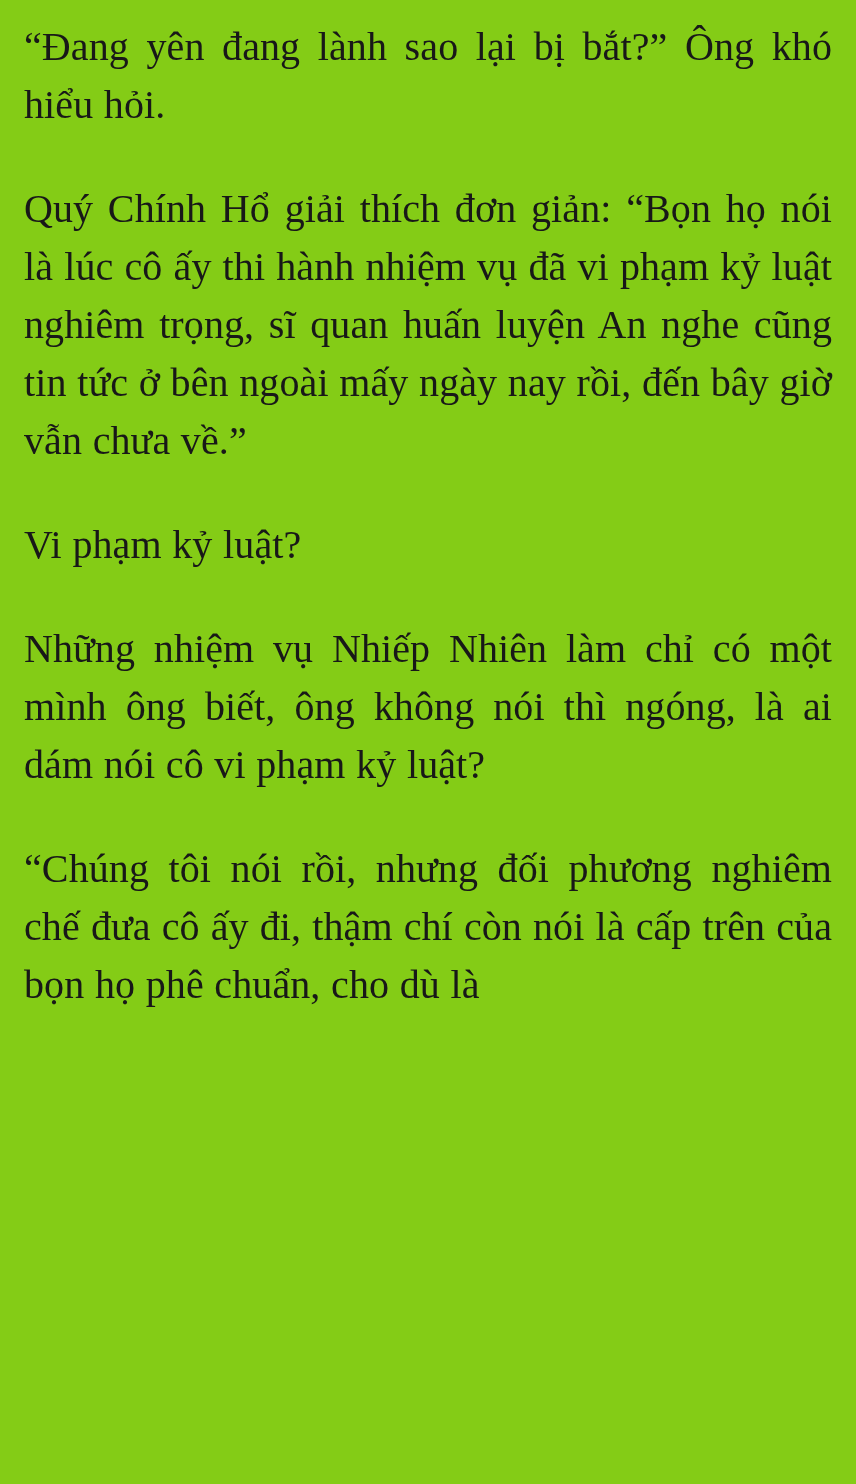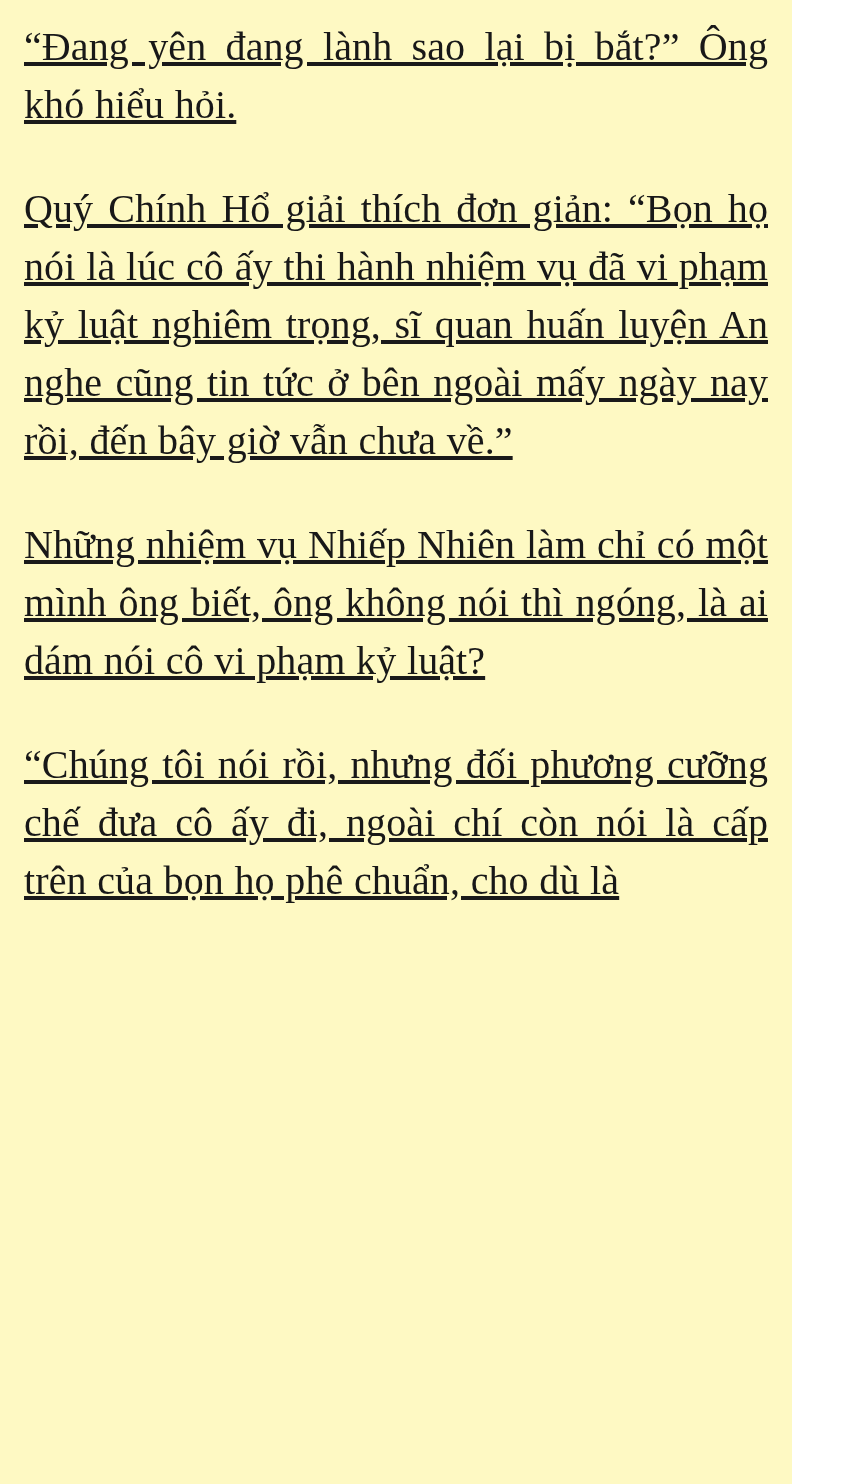--- a/index.html
+++ b/index.html
@@ -8,25 +8,24 @@
     background: #ffffff;
   }
   body {
     width: 856px;
     min-height: 1484px;
     font-family: "Liberation Serif", "DejaVu Serif", serif;
     color: #1a1a1a;
   }
   .reader {
     box-sizing: border-box;
-    width: 792px;
+    width: 856px;
     min-height: 1484px;
     padding: 18px 24px 10px 24px;
-    background: #fef9c3;
-    text-decoration: underline;
+    background: #84cc16;
   }
   .para {
     margin: 0 0 46px 0;
     font-size: 40px;
     line-height: 1.45;
     text-align: justify;
     text-justify: inter-word;
     letter-spacing: 0.1px;
     word-spacing: 0.5px;
     color: #181818;
@@ -34,15 +33,16 @@
   .para:last-child {
     margin-bottom: 0;
   }
 </style>
 </head>
 <body>
 
 <div class="reader">
   <p class="para">“Đang yên đang lành sao lại bị bắt?” Ông khó hiểu hỏi.</p>
   <p class="para">Quý Chính Hổ giải thích đơn giản: “Bọn họ nói là lúc cô ấy thi hành nhiệm vụ đã vi phạm kỷ luật nghiêm trọng, sĩ quan huấn luyện An nghe cũng tin tức ở bên ngoài mấy ngày nay rồi, đến bây giờ vẫn chưa về.”</p>
+  <p class="para">Vi phạm kỷ luật?</p>
   <p class="para">Những nhiệm vụ Nhiếp Nhiên làm chỉ có một mình ông biết, ông không nói thì ngóng, là ai dám nói cô vi phạm kỷ luật?</p>
-  <p class="para">“Chúng tôi nói rồi, nhưng đối phương cưỡng chế đưa cô ấy đi, ngoài chí còn nói là cấp trên của bọn họ phê chuẩn, cho dù là</p>
+  <p class="para">“Chúng tôi nói rồi, nhưng đối phương nghiêm chế đưa cô ấy đi, thậm chí còn nói là cấp trên của bọn họ phê chuẩn, cho dù là</p>
 </div>
 
 </body></html>

